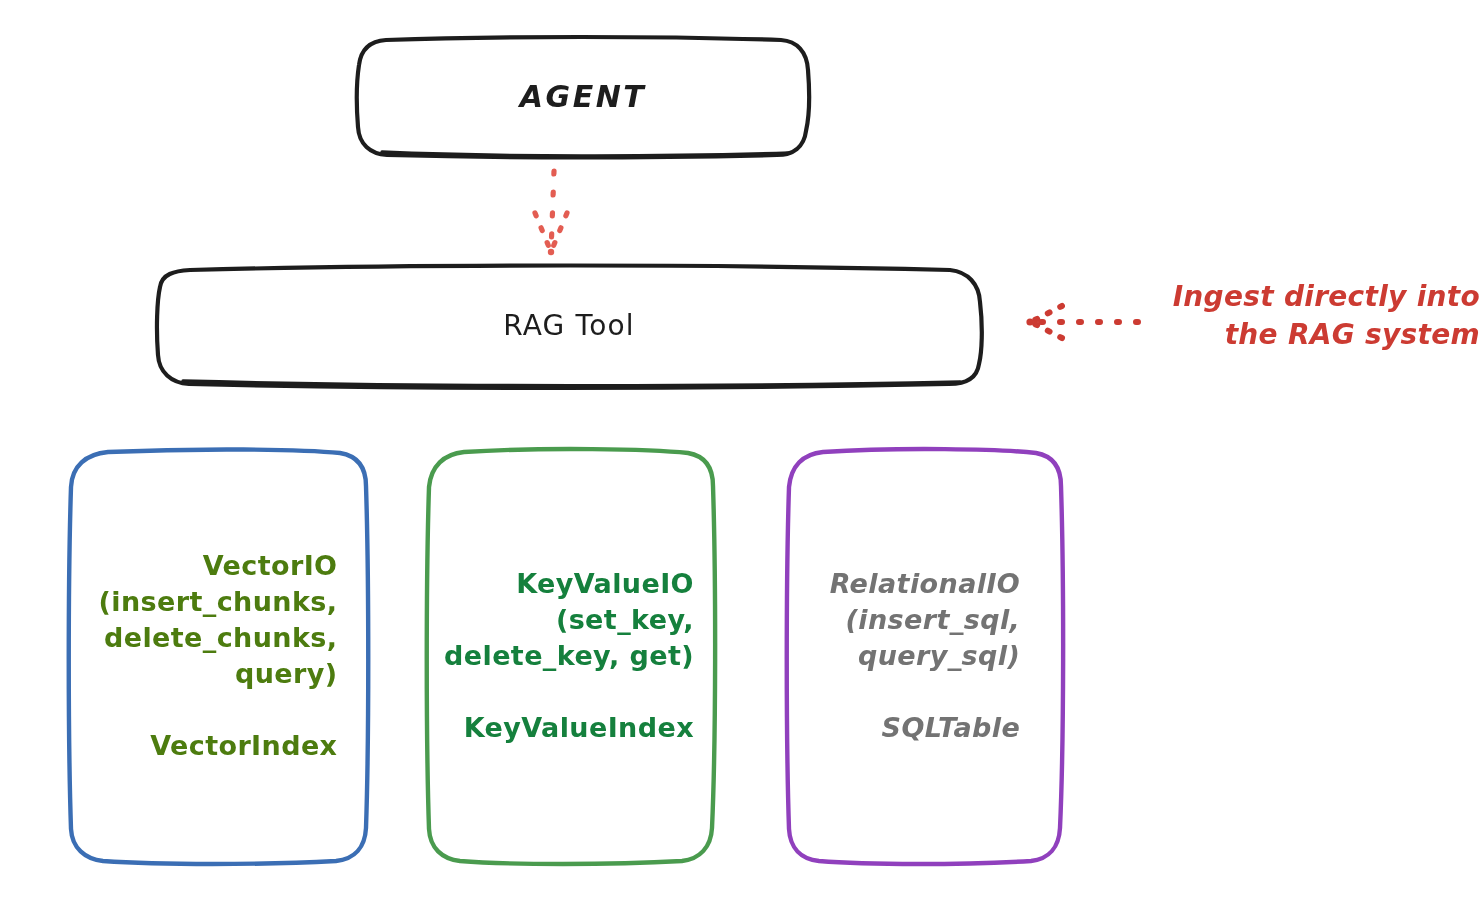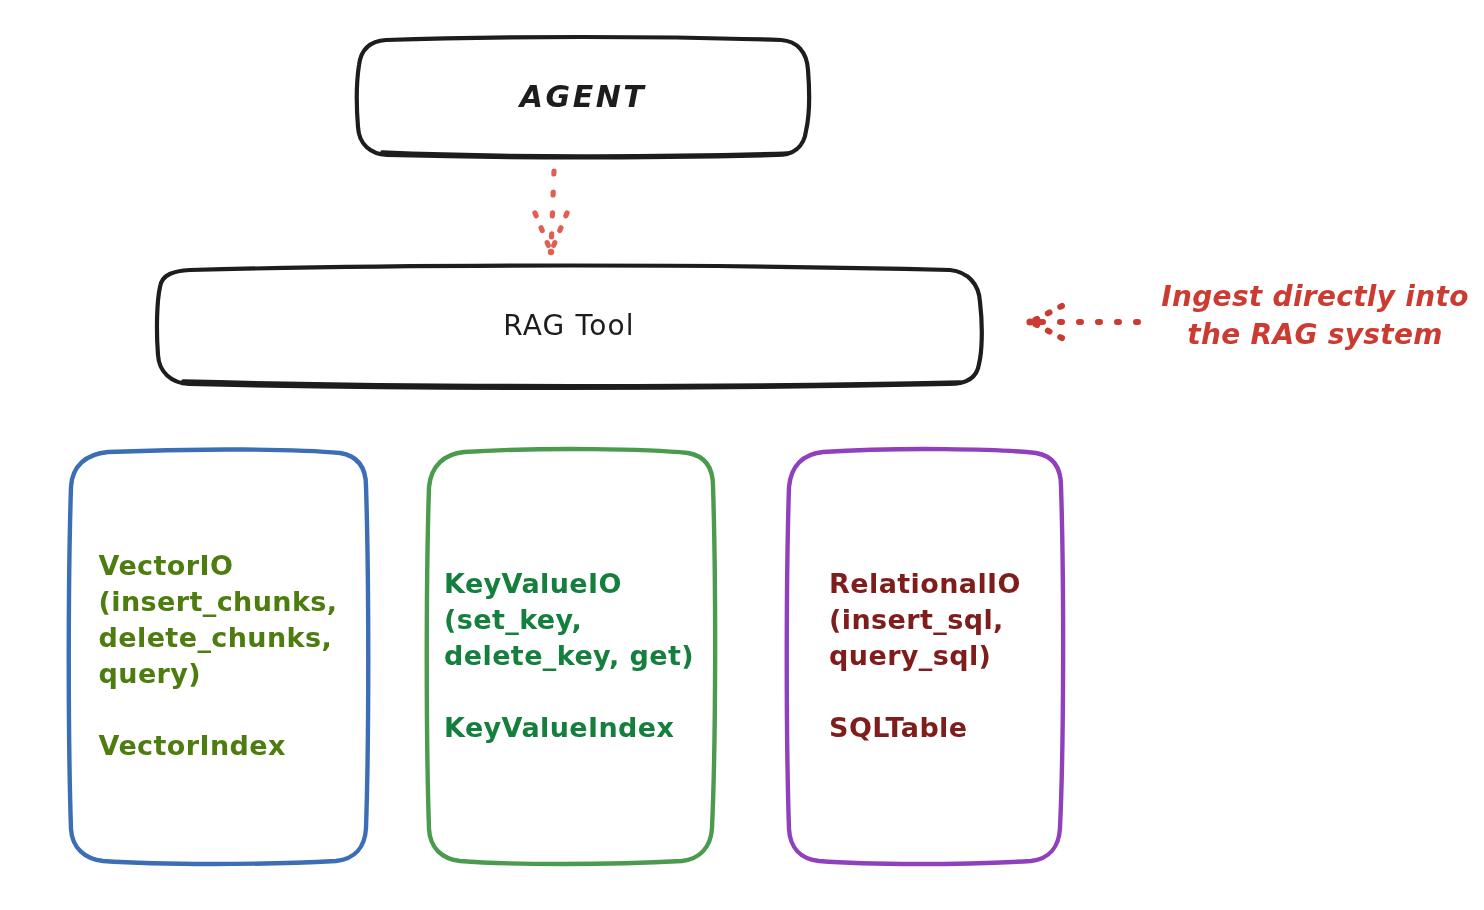--- a/index.html
+++ b/index.html
@@ -20,21 +20,21 @@
     inset: 0;
     width: 1484px;
     height: 910px;
   }
   .node {
     position: absolute;
     box-sizing: border-box;
     display: flex;
     align-items: center;
     justify-content: center;
-    text-align: left;
+    text-align: right;
     background: transparent;
   }
   .node-label {
     white-space: pre-line;
     line-height: 1.34;
     letter-spacing: 0.4px;
   }
 
   
   #agent-node {
@@ -85,36 +85,36 @@
     width: 272px;
     height: 412px;
   }
   .provider .node-label {
     font-size: 27px;
     font-weight: 600;
     line-height: 1.33;
   }
   #vectorio-node .node-label { color: #4d7c0f; }
   #keyvalueio-node .node-label { color: #15803d; }
-  #relationalio-node .node-label { color: #7f1d1d; }
+  #relationalio-node .node-label { color: #737373; font-style: italic; }
 
   
   #ingest-annotation {
     position: absolute;
     left: 1150px;
     top: 278px;
     width: 330px;
     color: #cc3b32;
     font-size: 28px;
     font-weight: 600;
     font-style: italic;
     line-height: 1.35;
     letter-spacing: 0.3px;
     white-space: pre-line;
-    text-align: center;
+    text-align: right;
   }
 </style>
 </head>
 <body>
 
 <svg id="canvas" viewBox="0 0 1484 910" xmlns="http://www.w3.org/2000/svg" aria-hidden="true">
 
   <path d="M 386 40
            C 500 36, 660 36, 781 40
            C 797 41, 807 52, 808 70

